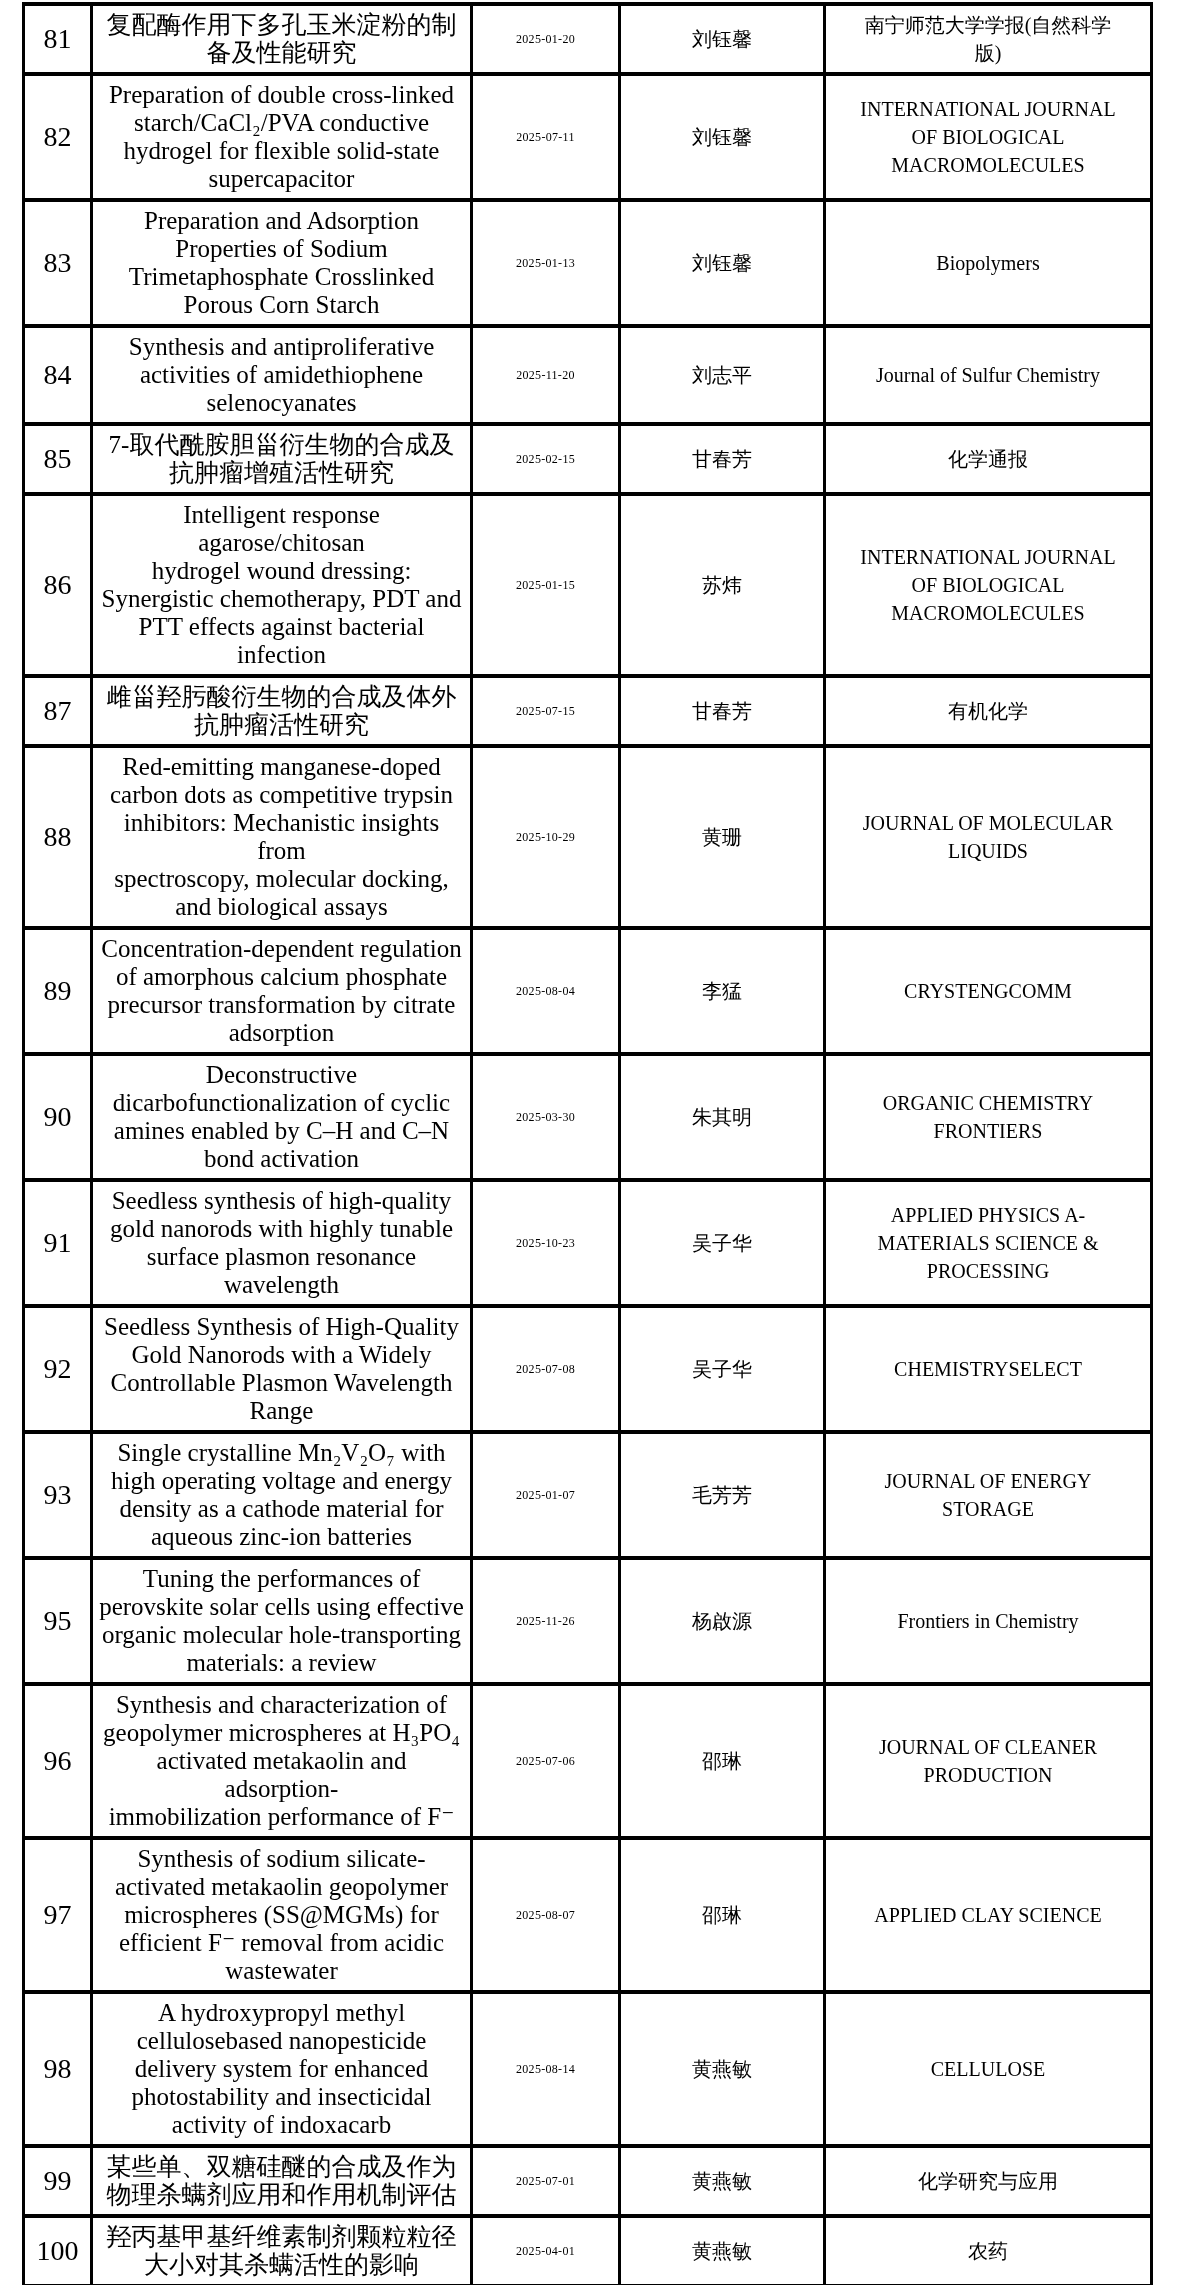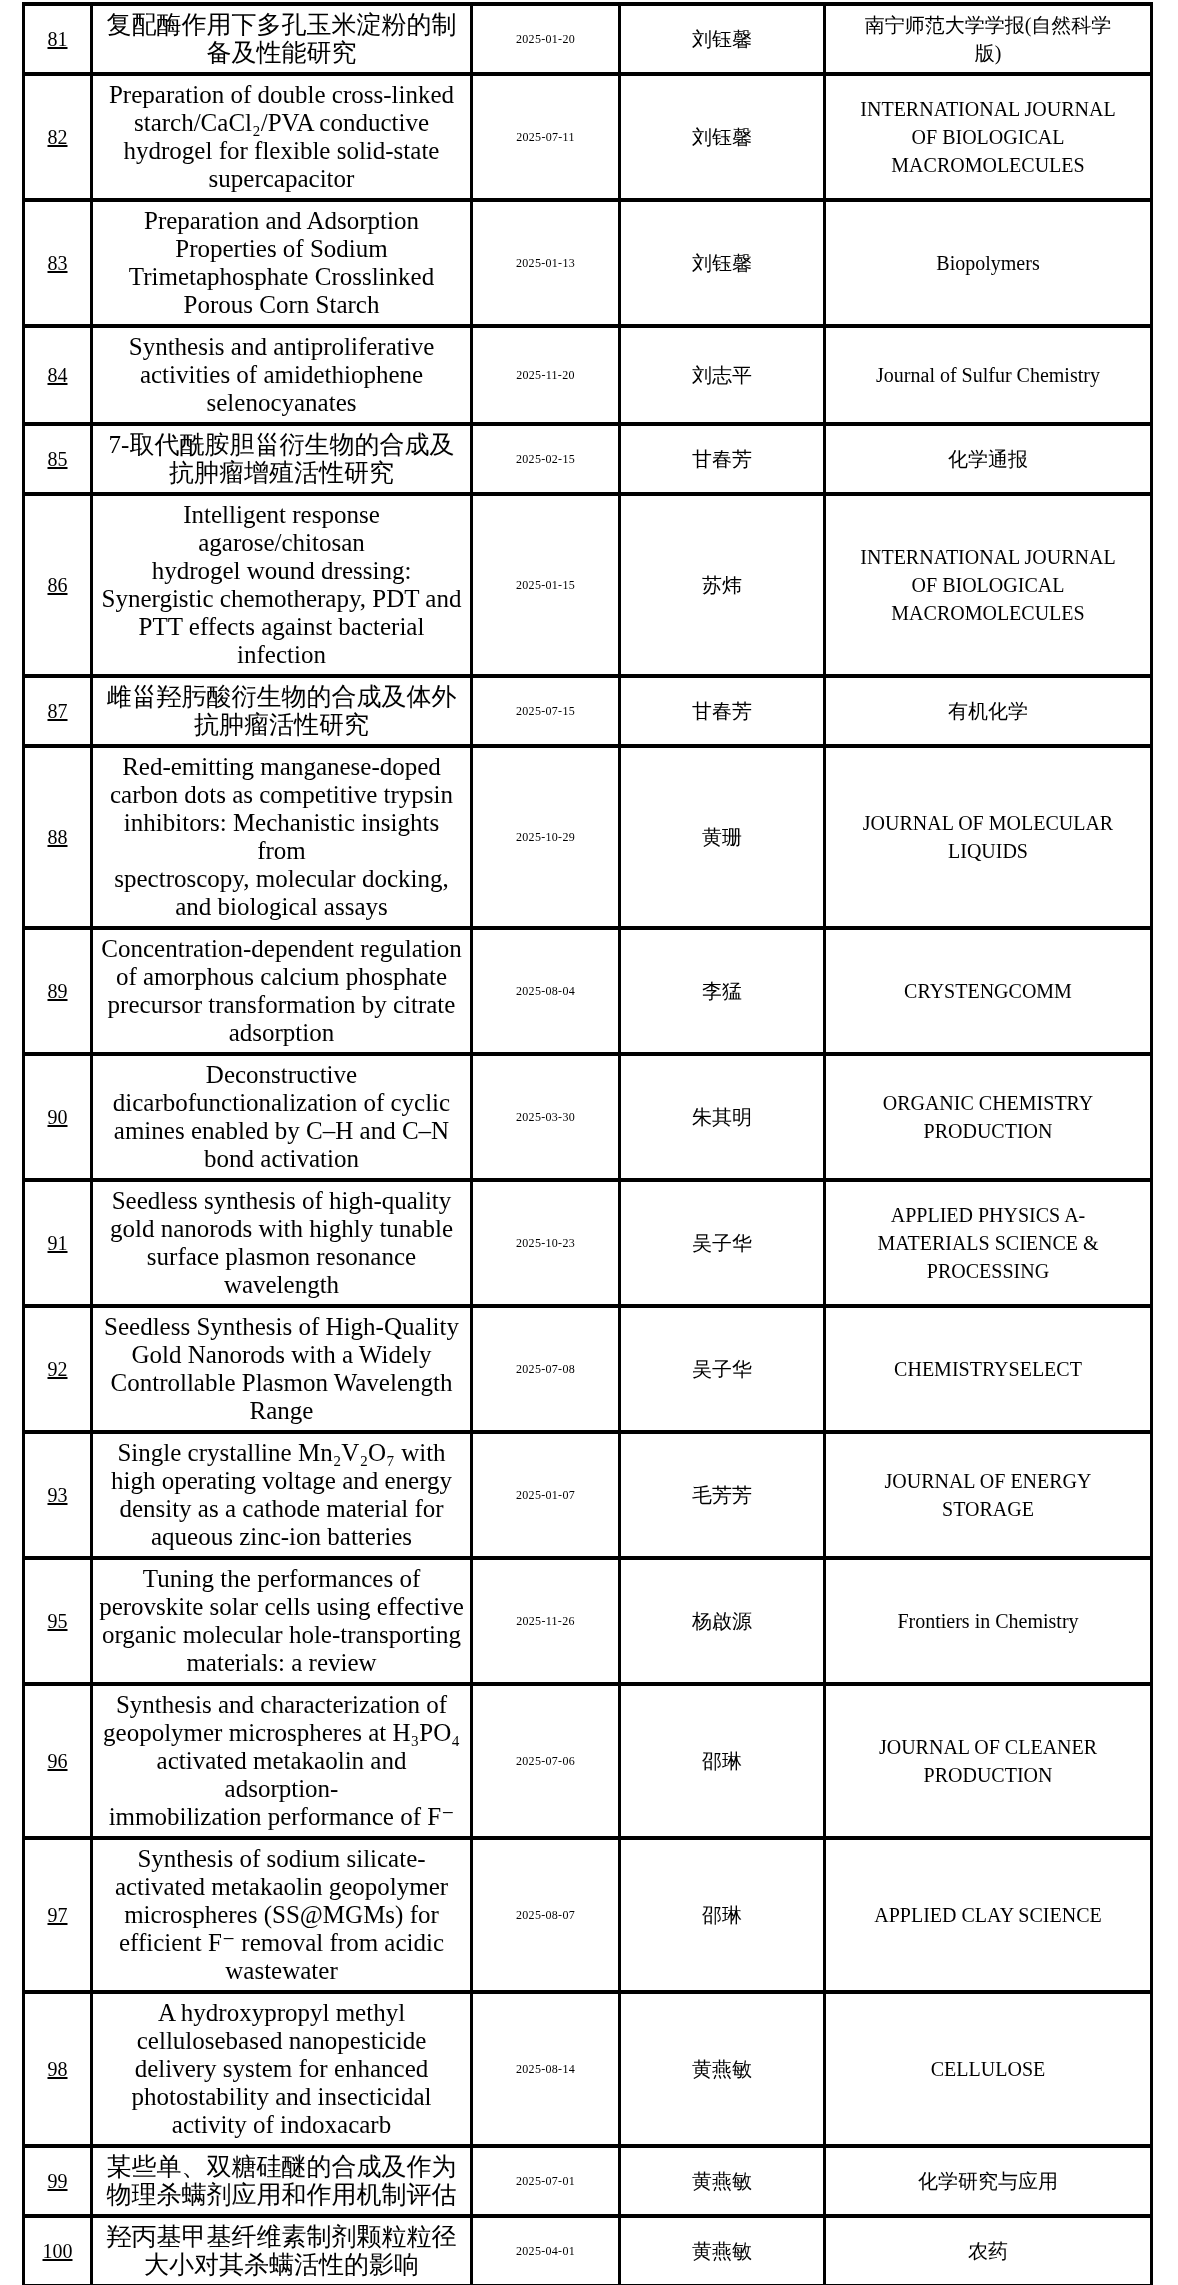--- a/index.html
+++ b/index.html
@@ -31,23 +31,22 @@
     padding: 5px 4px;
     overflow: hidden;
   }
   col.w-no      { width: 68px;  }
   col.w-title   { width: 380px; }
   col.w-date    { width: 148px; }
   col.w-author  { width: 205px; }
   col.w-journal { width: 327px; }
 
   td.c-no {
-    font-size: 20px;
+    font-size: 28px;
     line-height: 26px;
-    text-decoration: underline;
   }
   td.c-title {
     font-size: 25px;
     line-height: 28px;
     white-space: pre-line;
   }
   td.c-date {
     font-size: 12px;
     line-height: 26px;
     letter-spacing: 0.3px;
@@ -173,21 +172,21 @@
       </tr>
       <tr>
         <td class="c-no">90</td>
         <td class="c-title">Deconstructive
 dicarbofunctionalization of cyclic
 amines enabled by C–H and C–N
 bond activation</td>
         <td class="c-date">2025-03-30</td>
         <td class="c-author">朱其明</td>
         <td class="c-journal">ORGANIC CHEMISTRY
-PRODUCTION</td>
+FRONTIERS</td>
       </tr>
       <tr>
         <td class="c-no">91</td>
         <td class="c-title">Seedless synthesis of high-quality
 gold nanorods with highly tunable
 surface plasmon resonance
 wavelength</td>
         <td class="c-date">2025-10-23</td>
         <td class="c-author">吴子华</td>
         <td class="c-journal">APPLIED PHYSICS A-

